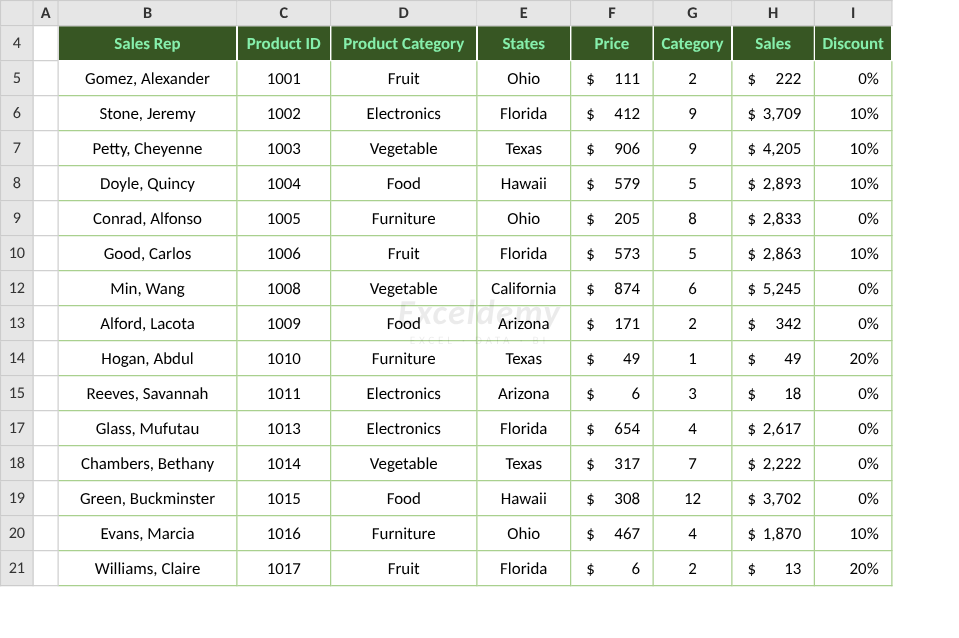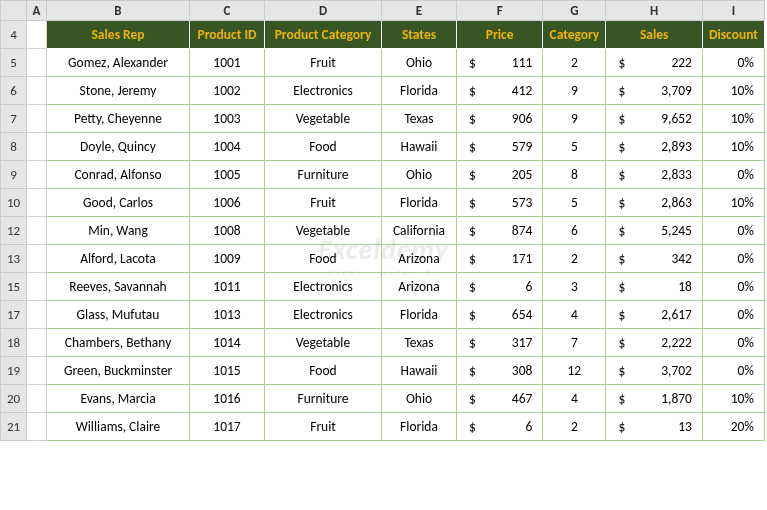--- a/index.html
+++ b/index.html
@@ -64,42 +64,42 @@
   .col-B { width: 143px; }
   .col-C { width: 75px; }
   .col-D { width: 117px; }
   .col-E { width: 75px; }
   .col-F { width: 66px; }
   .col-G { width: 63px; }
   .col-H { width: 66px; }
   .col-I { width: 62px; }
   .hdr {
     background: #375623;
-    color: #eab308;
+    color: #86efac;
     font-weight: bold;
     text-align: center;
     border: 1px solid #fff;
     font-size: 13.5px;
   }
   .cell {
     border: 1px solid #a9d08e;
     text-align: center;
     padding: 0 4px;
     font-size: 13.5px;
     background: #fff;
   }
   .money {
     display: flex;
     justify-content: space-between;
     padding: 0 6px 0 8px;
     align-items: center;
     height: 100%;
   }
   .money .sym { }
-  .money .val { text-align: left; margin-left: 36px; }
+  .money .val { text-align: left; }
   .pct { text-align: right; padding-right: 10px; }
   .blank { background: #fff; border: 1px solid #d0d0d0; }
 </style>
 </head>
 <body>
 
 <div class="sheet">
 
   <div class="watermark">
     <div class="big">Exceldemy</div>
@@ -200,21 +200,21 @@
           <td class="cell">
             <div class="money">
               <span class="sym">$</span>
               <span class="val">906</span>
             </div>
           </td>
           <td class="cell">9</td>
           <td class="cell">
             <div class="money">
               <span class="sym">$</span>
-              <span class="val">9,652</span>
+              <span class="val">4,205</span>
             </div>
           </td>
           <td class="cell pct">10%</td>
         </tr>
         <tr>
           <td class="gutter">8</td>
           <td class="blank"></td>
           <td class="cell">Doyle, Quincy</td>
           <td class="cell">1004</td>
           <td class="cell">Food</td>
@@ -314,20 +314,42 @@
             </div>
           </td>
           <td class="cell">2</td>
           <td class="cell">
             <div class="money">
               <span class="sym">$</span>
               <span class="val">342</span>
             </div>
           </td>
           <td class="cell pct">0%</td>
+        </tr>
+        <tr>
+          <td class="gutter">14</td>
+          <td class="blank"></td>
+          <td class="cell">Hogan, Abdul</td>
+          <td class="cell">1010</td>
+          <td class="cell">Furniture</td>
+          <td class="cell">Texas</td>
+          <td class="cell">
+            <div class="money">
+              <span class="sym">$</span>
+              <span class="val">49</span>
+            </div>
+          </td>
+          <td class="cell">1</td>
+          <td class="cell">
+            <div class="money">
+              <span class="sym">$</span>
+              <span class="val">49</span>
+            </div>
+          </td>
+          <td class="cell pct">20%</td>
         </tr>
         <tr>
           <td class="gutter">15</td>
           <td class="blank"></td>
           <td class="cell">Reeves, Savannah</td>
           <td class="cell">1011</td>
           <td class="cell">Electronics</td>
           <td class="cell">Arizona</td>
           <td class="cell">
             <div class="money">

